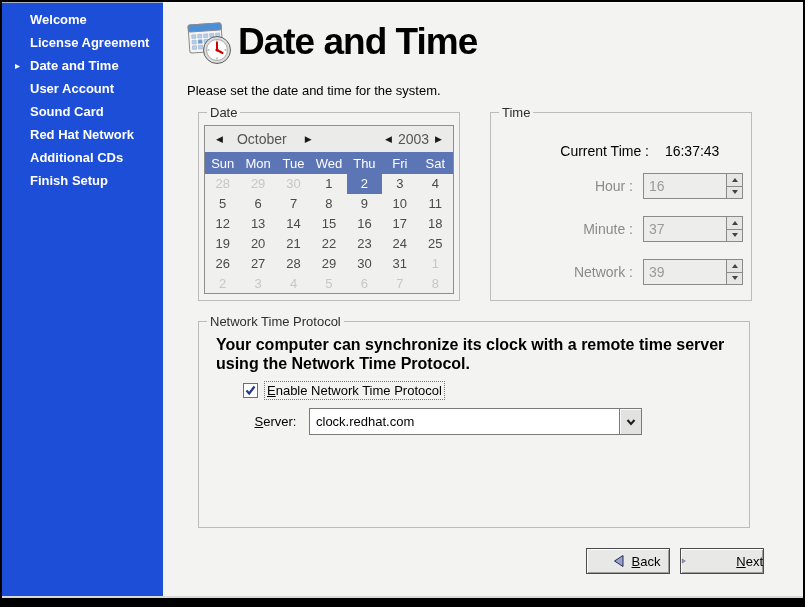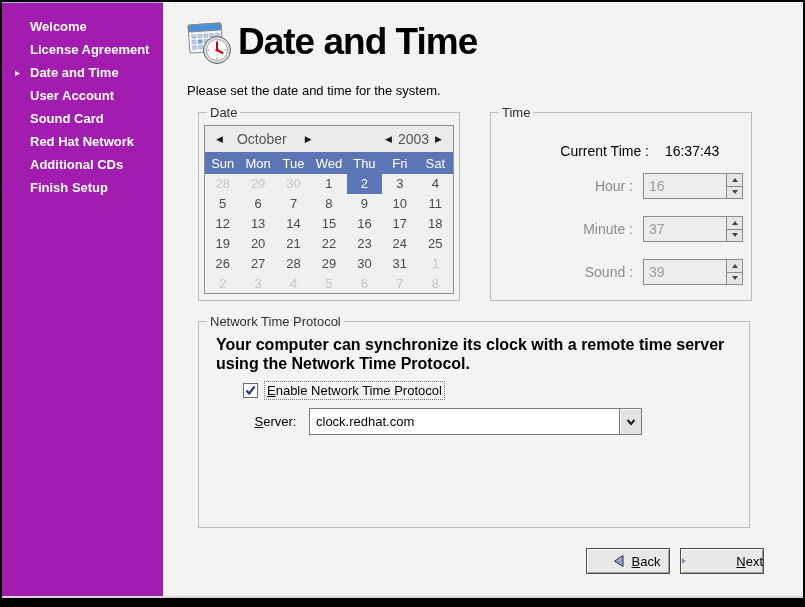--- a/index.html
+++ b/index.html
@@ -4,22 +4,22 @@
 <style>
   html,body { margin:0; padding:0; background:#555; font-family:"Liberation Sans","DejaVu Sans",sans-serif; }
   * { box-sizing:border-box; }
 
   .window { position:relative; width:805px; height:607px; background:#f3f3f1;
             border:2px solid #000; overflow:hidden; }
   .bottom-strip { position:absolute; left:0; right:0; bottom:0; height:7px; background:#000; }
   .bottom-light { position:absolute; left:0; right:0; bottom:7px; height:2px; background:#d8d8d5; }
 
   
-  .sidebar { position:absolute; left:0; top:0; bottom:9px; width:161px; background:#a21caf;
-             border-top:1px solid #a5b3c4; padding-top:12px; }
+  .sidebar { position:absolute; left:0; top:0; bottom:9px; width:161px; background:#1d4ed8;
+             border-top:1px solid #a5b3c4; padding-top:5px; }
   .side-item { position:relative; height:23px; line-height:23px; padding-left:28px;
                color:#ffffff; font-size:13px; font-weight:bold; cursor:default; white-space:nowrap; }
   .side-item .active-arrow { position:absolute; left:13px; top:0; font-size:10px; color:#fff; display:none; }
   .side-item.active .active-arrow { display:inline; }
 
   
   .main { position:absolute; left:161px; right:0; top:0; bottom:9px; background:#f3f3f1;
           border-top:1px solid #fbfbfb; }
 
   .header-icon { position:absolute; left:21px; top:14px; width:52px; height:52px; }
@@ -238,21 +238,21 @@
             <span class="lbl">Minute :</span>
             <span class="spinbox">
               <span class="spin-val">37</span>
               <span class="spin-btns">
                 <span class="spin-up"></span>
                 <span class="spin-down"></span>
               </span>
             </span>
           </div>
           <div class="time-row">
-            <span class="lbl">Sound :</span>
+            <span class="lbl">Network :</span>
             <span class="spinbox">
               <span class="spin-val">39</span>
               <span class="spin-btns">
                 <span class="spin-up"></span>
                 <span class="spin-down"></span>
               </span>
             </span>
           </div>
         </div>
     </div>

